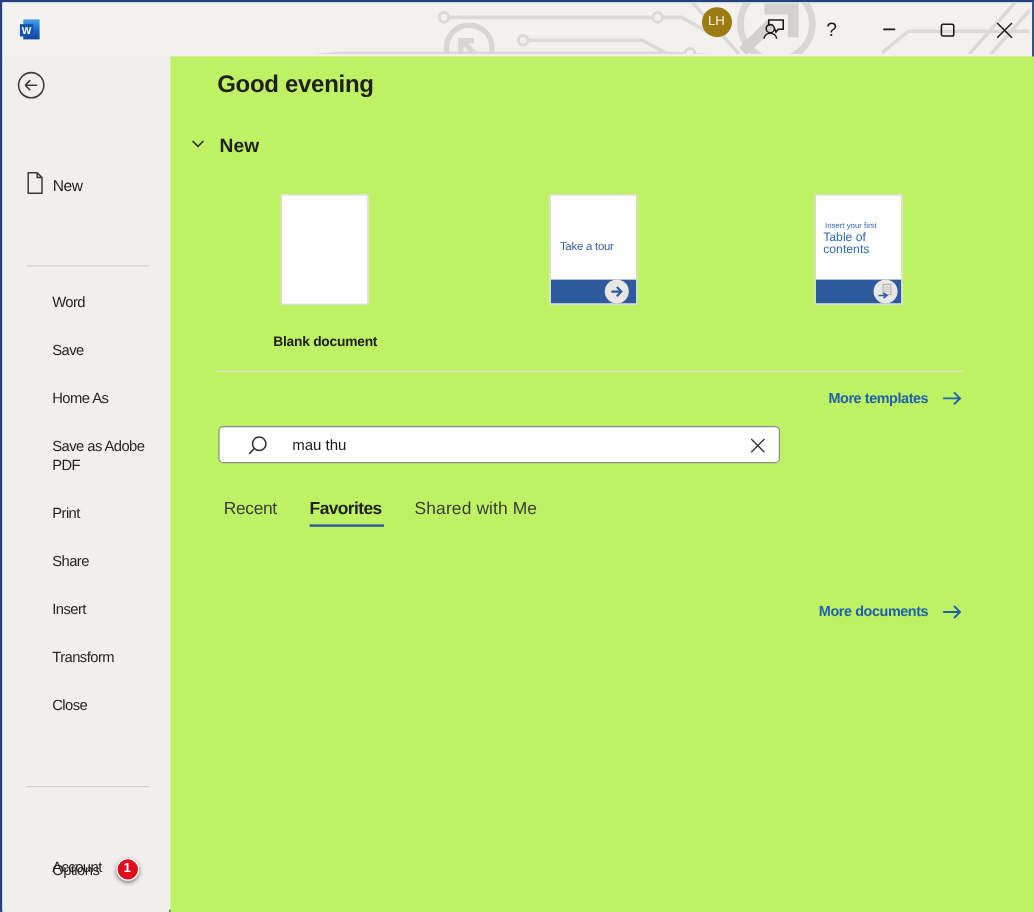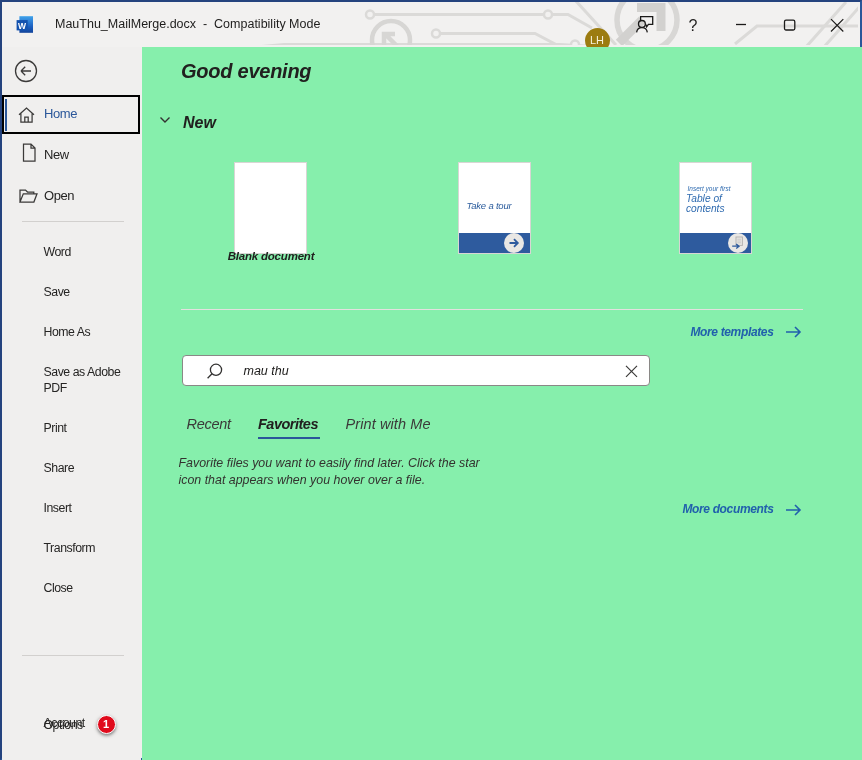--- a/index.html
+++ b/index.html
@@ -6,21 +6,21 @@
   html,body { width:862px; height:760px; overflow:hidden; }
   body { font-family:"Liberation Sans", sans-serif; position:relative; background:#f1f0ef; }
   #win { position:absolute; left:0; top:0; width:862px; height:760px;
          border-top:2px solid #24437e; border-left:2px solid #24437e;
          border-right:2px solid #2a5699; border-bottom:2px solid #2a5699; background:#f1f0ef; box-shadow: inset -1px -1px 0 #e4f2fa; }
   
   #titlebar { position:absolute; left:0; top:0; width:858px; height:45px; background:#f2f1f0; overflow:hidden; }
   #pattern { position:absolute; left:-2px; top:-2px; }
   #wicon { position:absolute; left:13px; top:13px; }
   #tbtitle { position:absolute; left:53px; top:14.5px; font-size:12.5px; color:#1e1d1c; white-space:nowrap; }
-  #avatar { position:absolute; left:582.5px; top:26px; width:25px; height:25px; border-radius:50%;
+  #avatar { position:absolute; left:582.5px; top:4px; width:25px; height:25px; border-radius:50%;
             background:#9c7c10; color:#f7f2dc; font-size:11px; text-align:center; line-height:25px; }
   #personicon { position:absolute; left:629.5px; top:9.5px; }
   #helpq { position:absolute; left:686.5px; top:14.5px; font-size:16px; color:#201f1e; }
   .caption { position:absolute; top:0; height:45px; }
   #btnmin { left:728px; width:22px; }
   #btnmax { left:776px; width:22px; }
   #btnclose { left:823px; width:24px; }
   
   #sidebar { position:absolute; left:0; top:45px; width:138.5px; height:713px; background:#f0efee; }
   #backbtn { position:absolute; left:11px; top:11px; }
@@ -28,31 +28,31 @@
   #homeaccent { position:absolute; left:0.8px; top:2px; width:2.2px; height:31.5px; background:#2b579a; }
   .navitem { position:absolute; left:0; width:138px; height:40px; }
   .navicon { position:absolute; left:18px; top:11px; }
   .navtext { position:absolute; left:42px; top:0; line-height:40px; font-size:13px; letter-spacing:-0.4px; color:#262524; white-space:nowrap; }
   .navdiv { position:absolute; left:20px; width:102px; height:1px; background:#d2d0ce; }
   .menuitem { position:absolute; left:41.5px; font-size:12.3px; letter-spacing:-0.45px; color:#262524; white-space:nowrap; }
   #badge { position:absolute; left:94.5px; top:668px; width:19px; height:19px; border-radius:50%;
            background:#e00b1c; border:1.5px solid #fff; box-shadow:0 1.5px 3.5px rgba(0,0,0,.5);
            color:#fff; font-size:11px; font-weight:bold; text-align:center; line-height:16px; }
   
-  #content { position:absolute; left:140px; top:45px; width:720px; height:713px; background:#86efac;font-style:italic; }
+  #content { position:absolute; left:140px; top:45px; width:720px; height:713px; background:#bef264; }
   #greet { position:absolute; left:39px; top:12.5px; font-size:20px; font-weight:bold; letter-spacing:-0.25px; color:#21201f; }
   #newhdr { position:absolute; left:41px; top:67px; font-size:16px; font-weight:bold; color:#21201f; }
   #newchev { position:absolute; left:16.5px; top:69px; }
   .card { position:absolute; top:115px; width:73px; height:92px; background:#fff; border:1px solid #d8d6d4; overflow:hidden; }
   #card1 { left:91.5px; }
   #card2 { left:315.5px; }
   #card3 { left:536.5px; }
   .cardbar { position:absolute; left:0; bottom:0; width:100%; height:20.5px; background:#2e5b9e; }
   .cardcircle { position:absolute; right:6.5px; bottom:0.5px; width:20px; height:20px; border-radius:50%; background:#e9e7e4; }
-  .cardlabel { position:absolute; top:203px; width:220px; text-align:center; font-size:11.5px; letter-spacing:-0.2px; font-weight:bold; color:#21201f; white-space:nowrap; }
+  .cardlabel { position:absolute; top:232px; width:220px; text-align:center; font-size:11.5px; letter-spacing:-0.2px; font-weight:bold; color:#21201f; white-space:nowrap; }
   #takeatour { position:absolute; left:-5px; top:36.5px; width:100%; text-align:center; font-size:9.5px; letter-spacing:-0.2px; color:#2b5c9d; }
   #toc1 { position:absolute; left:8px; top:22px; font-size:6.5px; color:#2f6bb0; }
   #toc2 { position:absolute; left:6.5px; top:30.5px; font-size:10.2px; color:#2f6bb0; line-height:10.4px; }
   #carddiv { position:absolute; left:38.5px; top:261.5px; width:622px; height:1px; background:#e3e1df; }
   .morelink { position:absolute; font-size:12px; letter-spacing:-0.35px; font-weight:bold; color:#2160ac; white-space:nowrap; }
   #moretpl { right:60.5px; top:277.8px; }
   #moredoc { right:60.5px; top:455px; }
   .arrowblue { display:inline-block; margin-left:8px; vertical-align:-2.5px; }
   #searchbox { position:absolute; left:39.5px; top:307.5px; width:468px; height:31px; background:#fff;
                border:1px solid #8a8886; border-radius:4px; }
@@ -102,21 +102,20 @@
           <stop offset="0" stop-color="#3fa2ea"></stop>
             <stop offset="0.35" stop-color="#2d7cd4"></stop>
           <stop offset="0.65" stop-color="#1a5dbe"></stop>
             <stop offset="1" stop-color="#12439a"></stop>
         </linearGradient>
       </defs>
       <rect x="4.4" y="1.2" width="13.6" height="16.6" fill="url(#wg)"></rect>
       <rect x="1.6" y="5.1" width="11.1" height="10.3" fill="#1352ae"></rect>
       <text x="7.1" y="13.5" font-size="8.5" font-weight="bold" fill="#fff" text-anchor="middle" font-family="Liberation Sans">W</text>
     </svg>
-    <span id="tbtitle">MauThu_MailMerge.docx&nbsp; -&nbsp; Compatibility Mode</span>
     <div id="avatar">LH</div>
     <svg id="personicon" width="26" height="26" viewBox="0 0 26 26" fill="none" stroke="#1b1a19" stroke-width="1.3">
       <path d="M8.6 9.2 V 4.7 H 20.7 V 12.4 H 16.4 L 14.6 14.8 L 13.7 12.4 H 13.2"></path>
       <circle cx="9.9" cy="11.9" r="3.4"></circle>
       <path d="M4.6 20.3 a5.4 5.4 0 0 1 10.7 0"></path>
     </svg>
     <span id="helpq">?</span>
     <svg class="caption" id="btnmin" width="22" height="45">
         <path d="M6 22.5 h10" stroke="#1b1a19" stroke-width="1.3"></path>
       </svg>
@@ -126,38 +125,25 @@
     <svg class="caption" id="btnclose" width="24" height="45">
         <path d="M6 17.2 l12.3 12.3 M18.3 17.2 l-12.3 12.3" stroke="#1b1a19" stroke-width="1.2"></path>
       </svg>
   </div>
 
   <div id="sidebar">
     <svg id="backbtn" width="26" height="26" viewBox="0 0 26 26" fill="none" stroke="#3b3a39" stroke-width="1.3">
       <circle cx="13" cy="13" r="10.5"></circle>
       <path d="M8 13 h10 M8 13 l4.2 -4.2 M8 13 l4.2 4.2"></path>
     </svg>
-    <div id="homeitem">
-      <div id="homeaccent"></div>
-      <svg class="navicon" style="left:14px;top:10px" width="17" height="16" viewBox="0 0 17 16" fill="none" stroke="#3b3a39" stroke-width="1.25">
-        <path d="M1 7.8 L8.5 1 L16 7.8 M2.9 6.2 V15 H14.1 V6.2 M6.8 15 V10.2 H10.2 V15"></path>
-      </svg>
-      <span class="navtext" style="color:#2b579a; line-height:33.5px; left:40px;">Home</span>
-    </div>
     <div class="navitem" style="top:88.3px;">
       <svg class="navicon" style="left:17.5px;top:8.2px" width="18" height="19" viewBox="0 0 18 19" fill="none" stroke="#3b3a39" stroke-width="1.25">
         <path d="M3.5 1 H11 L15 5 V18 H3.5 Z M11 1 V5 H15"></path>
       </svg>
       <span class="navtext">New</span>
-    </div>
-    <div class="navitem" style="top:128.5px;">
-      <svg class="navicon" style="left:17.2px;top:13.3px" width="19" height="14" viewBox="0 0 19 14" fill="none" stroke="#3b3a39" stroke-width="1.25">
-        <path d="M1 13 V1 H6.5 L8.5 3 H14.8 V4.8 M1 13 L4.3 4.8 H18 L14.9 13 Z"></path>
-      </svg>
-      <span class="navtext">Open</span>
     </div>
     <div class="navdiv" style="top:173.5px;"></div>
     <div class="menuitem" style="top:198px;">Word</div>
     <div class="menuitem" style="top:238px;">Save</div>
     <div class="menuitem" style="top:278px;">Home As</div>
     <div class="menuitem" style="top:316.5px; line-height:16px;">Save as Adobe<br>PDF</div>
     <div class="menuitem" style="top:374px;text-align:right;">Print</div>
     <div class="menuitem" style="top:414px;">Share</div>
     <div class="menuitem" style="top:454px;">Insert</div>
     <div class="menuitem" style="top:494px;">Transform</div>
@@ -212,23 +198,22 @@
         <path d="M7 11.8 L2.6 16.2"></path>
       </svg>
       <span id="searchtext">mau thu</span>
       <svg id="xicon" width="15" height="15" viewBox="0 0 15 15">
           <path d="M2 1.8 l11 11 M13 1.8 l-11 11" stroke="#3b3a39" stroke-width="1.2" fill="none"></path>
         </svg>
     </div>
 
     <div class="tab" id="tabrecent">Recent</div>
     <div class="tab" id="tabfav">Favorites</div>
-    <div class="tab" id="tabshared">Print with Me</div>
+    <div class="tab" id="tabshared">Shared with Me</div>
     <div id="tabunderline"></div>
-    <div id="favdesc">Favorite files you want to easily find later. Click the star<br>icon that appears when you hover over a file.</div>
 
     <div class="morelink" id="moredoc">More documents
       <svg class="arrowblue" width="17" height="12" viewBox="0 0 17 12">
           <path d="M1 6 h14 M10 1 l5 5 l-5 5" stroke="#2160ac" stroke-width="1.6" fill="none"></path>
         </svg>
     </div>
   </div>
 </div>
 
 </body></html>

